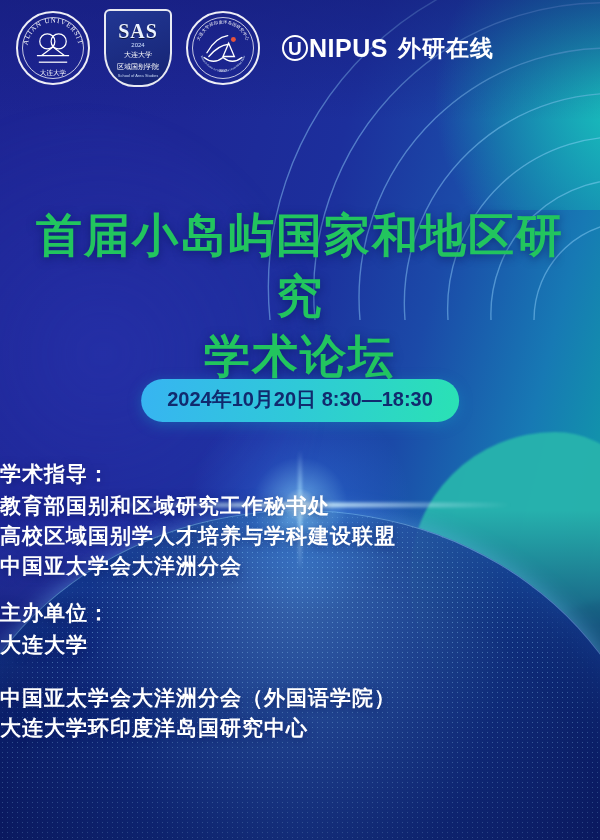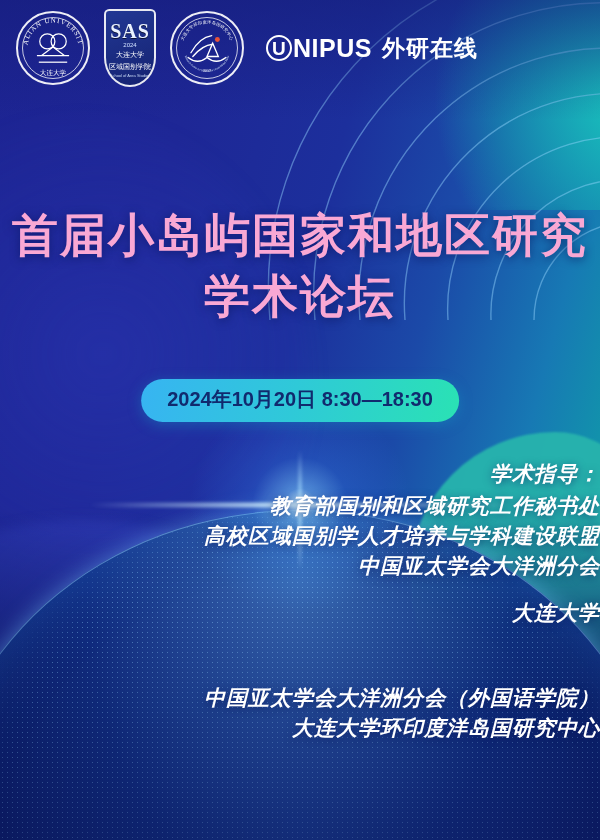--- a/index.html
+++ b/index.html
@@ -140,21 +140,21 @@
     width:74px;height:74px;border-radius:50%;
     border:2px solid rgba(255,255,255,.92);
     display:flex;align-items:center;justify-content:center;
     position:relative;
   }
   .logo-seal::after{
     content:"";position:absolute;inset:4px;border-radius:50%;
     border:1px solid rgba(255,255,255,.75);
   }
   .logo-shield{
-    width:52px;height:78px;
+    width:68px;height:78px;
     border:2px solid rgba(255,255,255,.9);
     border-radius:6px 6px 30px 30px/6px 6px 34px 34px;
     display:flex;flex-direction:column;align-items:center;justify-content:center;
     background:linear-gradient(160deg,rgba(36,60,150,.85),rgba(20,34,110,.9));
     position:relative;overflow:hidden;
   }
   .sas-text{
     font-family:"Liberation Serif","DejaVu Serif",serif;
     font-weight:bold;font-size:20px;letter-spacing:1px;
     color:#eaf2ff;text-shadow:0 1px 0 rgba(0,0,0,.6);
@@ -185,44 +185,43 @@
   }
 
   
   .content{position:absolute;inset:0;}
   .title{
     position:absolute;left:0;right:0;top:206px;
     text-align:center;
     font-family:"Liberation Serif","DejaVu Serif",serif;
     font-weight:bold;
     font-size:46px;line-height:1.32;
-    color:#f9a8d4;
+    color:#22c55e;
     letter-spacing:2px;
     text-shadow:0 2px 10px rgba(8,20,90,.65);
-    padding:0 8px;
+    padding:0 32px;
   }
   .date-badge{
     position:absolute;left:50%;top:379px;transform:translateX(-50%);
     padding:7px 26px 9px;
     border-radius:26px;
     background:linear-gradient(100deg,#37b4f2 0%,#2fc9d8 48%,#2ae2b4 100%);
     color:#112a6e;
     font-size:20px;font-weight:bold;
     letter-spacing:0px;
     white-space:nowrap;
     box-shadow:0 3px 14px rgba(20,170,200,.35);
   }
   .block{
-    position:absolute;left:0;right:0;text-align:right;
+    position:absolute;left:0;right:0;text-align:left;
     font-family:"Liberation Serif","DejaVu Serif",serif;
     font-weight:bold;
     color:#ffffff;
     text-shadow:0 2px 8px rgba(8,20,90,.6);
     letter-spacing:1px;
-    font-style:italic;
   }
   .block .lead{font-size:21px;line-height:1.5;}
   .block .line{font-size:21px;line-height:1.45;}
   #block-guide{top:459px;}
   #block-host{top:598px;}
   #block-organizer{top:683px;}
 </style>
 </head>
 <body>
 
@@ -337,20 +336,21 @@
     <div class="date-badge">2024年10月20日 8:30—18:30</div>
 
     <div class="block" id="block-guide">
       <div class="lead">学术指导：</div>
       <div class="line">教育部国别和区域研究工作秘书处</div>
       <div class="line">高校区域国别学人才培养与学科建设联盟</div>
       <div class="line">中国亚太学会大洋洲分会</div>
     </div>
 
     <div class="block" id="block-host">
+      <div class="lead">主办单位：</div>
       <div class="line">大连大学</div>
     </div>
 
     <div class="block" id="block-organizer">
       <div class="line">中国亚太学会大洋洲分会（外国语学院）</div>
       <div class="line">大连大学环印度洋岛国研究中心</div>
     </div>
 
   </div>
 </div>

